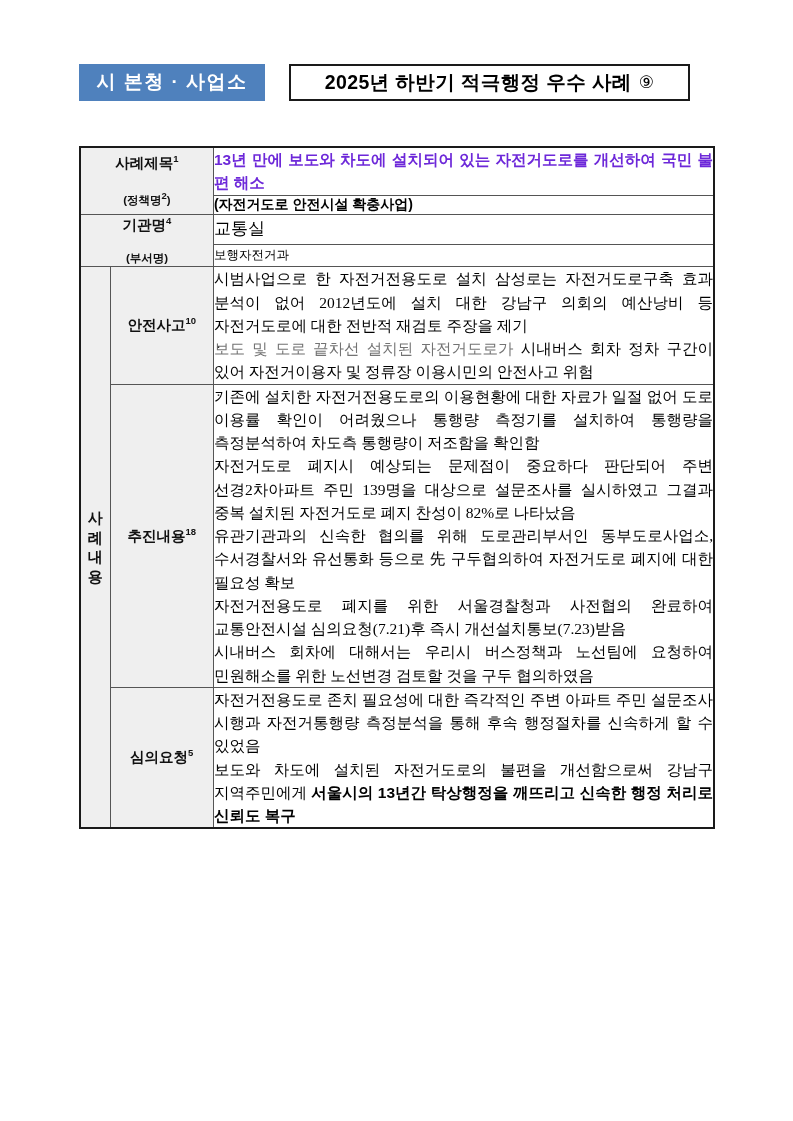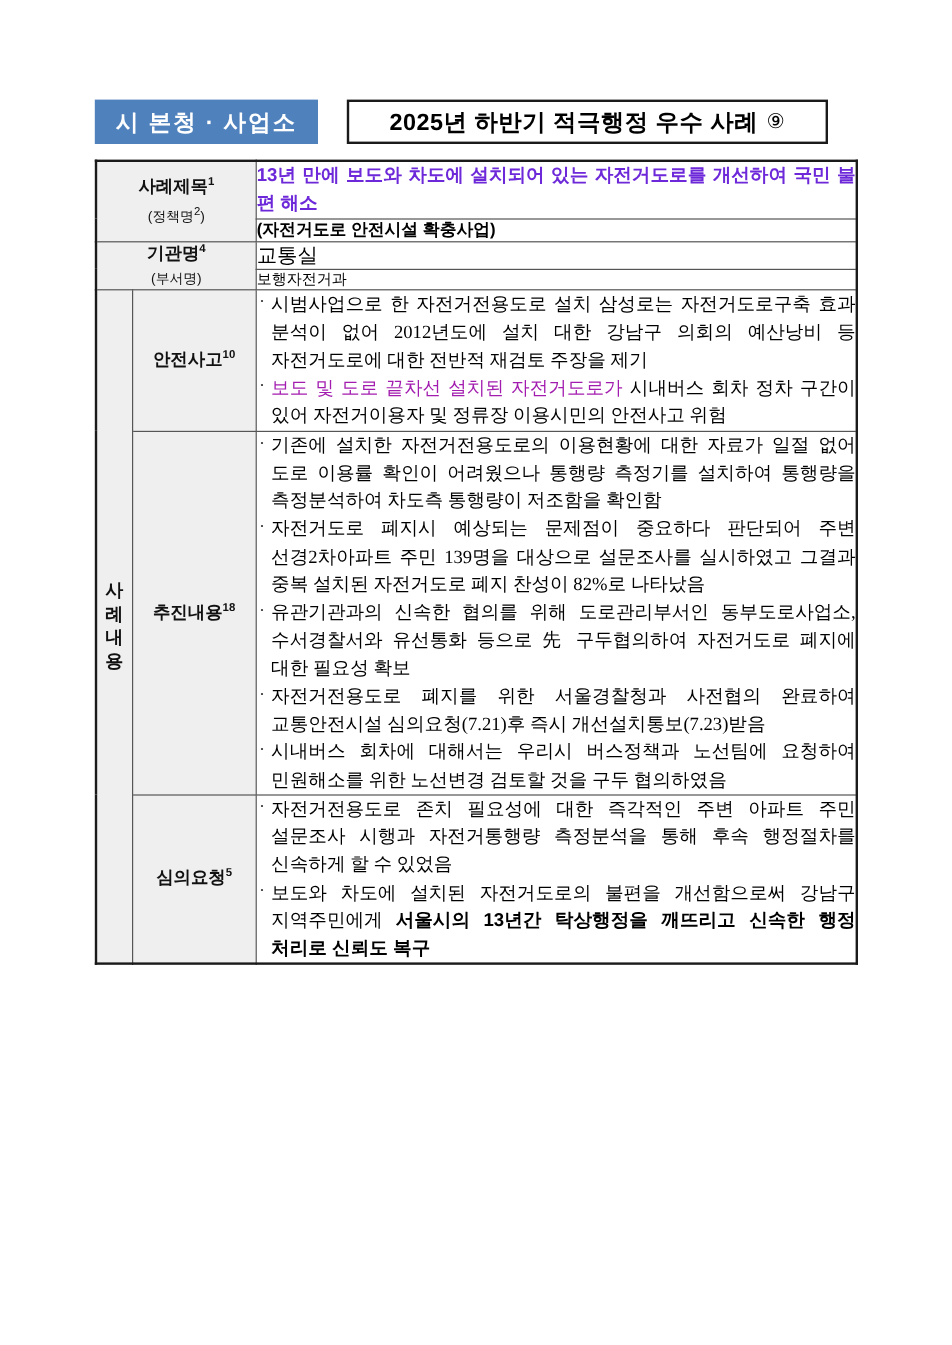--- a/index.html
+++ b/index.html
@@ -20,25 +20,25 @@
     position: absolute;
     left: 0; top: 0;
     width: 793px;
     height: 1121px;
   }
 
   
   .header-row {
     position: absolute;
     left: 79px;
-    top: 76px;
+    top: 60px;
     width: 636px;
     height: 44px;
     display: flex;
-    align-items: flex-end;
+    align-items: center;
   }
   .org-badge {
     width: 186px;
     height: 37px;
     background: #4f81bd;
     color: #ffffff;
     font-family: "Liberation Sans", "DejaVu Sans", sans-serif;
     font-weight: bold;
     font-size: 19px;
     letter-spacing: 1.5px;
@@ -66,21 +66,21 @@
   .title-box .circled {
     font-size: 17px;
     margin-left: 7px;
     font-weight: normal;
   }
 
   
   table.doc {
     position: absolute;
     left: 79px;
-    top: 133px;
+    top: 146px;
     width: 636px;
     border-collapse: collapse;
     table-layout: fixed;
     border: 2px solid #1a1a1a;
   }
   table.doc td {
     border: 1px solid #555555;
     vertical-align: middle;
     padding: 0;
   }
@@ -95,22 +95,22 @@
     font-family: "Liberation Sans", "DejaVu Sans", sans-serif;
     font-weight: bold;
     font-size: 14.5px;
     color: #111111;
     line-height: 1.35;
     padding: 6px 2px;
   }
   .lbl .sub {
     display: block;
     font-size: 11.5px;
-    font-weight: normal;
-    margin-top: 4px;
+    font-weight: bold;
+    margin-top: 16px;
   }
   .lbl sup { font-size: 9.5px; }
 
   .vert-lbl {
     background: #efefef;
     text-align: center;
     font-family: "Liberation Sans", "DejaVu Sans", sans-serif;
     font-weight: bold;
     font-size: 15px;
     color: #111111;
@@ -162,37 +162,36 @@
   }
 
   
   ul.bul {
     list-style: none;
     margin: 0;
     padding: 0;
   }
   ul.bul > li {
     position: relative;
-    padding-left: 12px;
     margin: 0 0 0 0;
     font-size: 15.5px;
     line-height: 1.5;
     text-align: justify;
     text-justify: inter-ideograph;
     word-break: keep-all;
   }
   ul.bul > li::before {
     content: "·";
     position: absolute;
     left: 2px;
     top: -1px;
     font-size: 15px;
     color: #333;
   }
-  .bl { color: #a21caf; }
+  .bl { color: #737373; }
   .bold { font-family: "Liberation Sans","DejaVu Sans",sans-serif; font-weight: bold; }
 </style>
 </head>
 <body>
 
 <div class="page">
 
   <div class="header-row">
     <div class="org-badge">시 본청 · 사업소</div>
     <div class="title-box">

